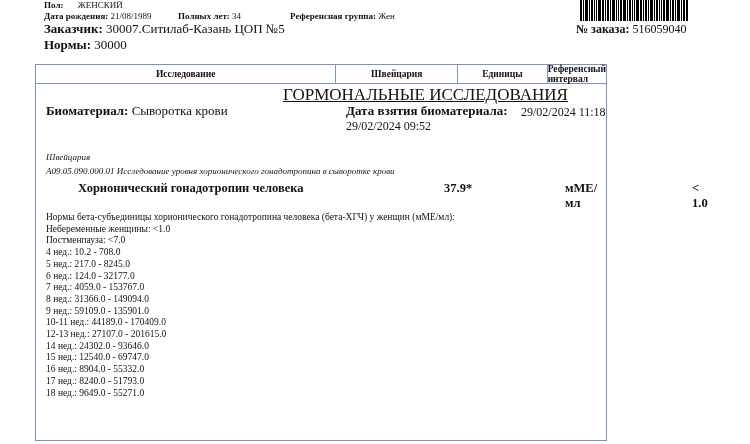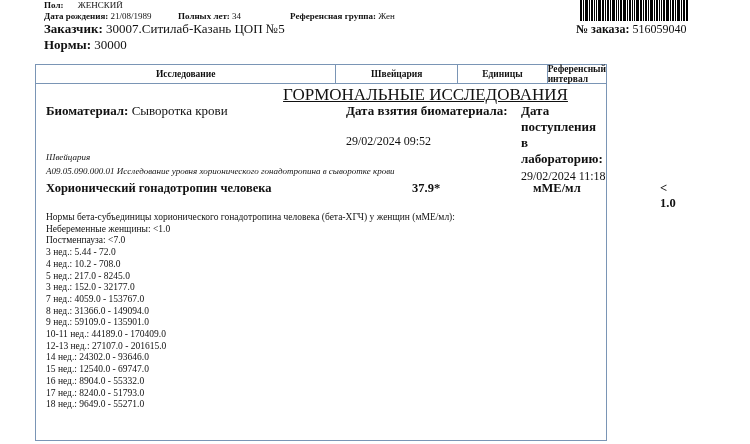--- a/index.html
+++ b/index.html
@@ -10,21 +10,21 @@
   .barcode { position:absolute; left:580px; top:0; width:140px; height:21px; display:flex; align-items:stretch; }
   .barcode span { display:block; height:100%; background:#000; margin-right:1px; }
   .order { position:absolute; left:576px; top:22px; font-size:12px; }
   .tbl { position:absolute; left:35px; top:64px; width:572px; height:377px; border:1px solid #7a95b5; box-sizing:border-box; }
   .thead { position:absolute; left:0; top:0; right:0; height:18px; border-bottom:1px solid #7a95b5; display:flex; font-size:9.5px; font-weight:bold; }
   .thead div { display:flex; align-items:center; justify-content:center; border-right:1px solid #7a95b5; box-sizing:border-box; }
   .thead div:last-child { border-right:none; }
   .section { position:absolute; left:4px; right:0; top:20px; text-align:center; font-size:17px; text-decoration:underline; padding-left:205px; box-sizing:border-box; }
   .bio { position:absolute; font-size:13px; }
   .note { position:absolute; left:10px; font-size:9px; font-style:italic; }
-  .res-row { position:absolute; top:116px; font-size:12.5px; font-weight:bold; }
+  .res-row { position:absolute; top:116px; font-size:12.5px; font-weight:bold;margin-left:32px; }
   .norms { position:absolute; left:10px; top:147px; font-size:9.5px; line-height:11.7px; }
 </style>
 </head>
 <body>
 
 <div class="hdr-small" style="left:44px;top:0px;">
   <span class="b">Пол:</span>
   <span style="margin-left:12px">ЖЕНСКИЙ</span>
 </div>
 <div class="hdr-small" style="left:44px;top:11px;">
@@ -104,43 +104,41 @@
   </div>
 
   <div class="section">ГОРМОНАЛЬНЫЕ ИССЛЕДОВАНИЯ</div>
 
   <div class="bio" style="left:10px;top:38px;">
     <span class="b">Биоматериал:</span>
     <span>Сыворотка крови</span>
   </div>
   <div class="bio" style="left:310px;top:38px;">
     <div class="b">Дата взятия биоматериала:</div>
-    <div style="font-size:12px;margin-top:15px">29/02/2024 09:52</div>
+    <div style="font-size:12px;margin-top:0">29/02/2024 09:52</div>
   </div>
   <div class="bio" style="left:485px;top:38px;">
-    <div class="b">Дата поступления в лабораторию:</div>
     <div style="font-size:12px;margin-top:2px">29/02/2024 11:18</div>
   </div>
 
   <div class="note" style="top:87px;">Швейцария</div>
   <div class="note" style="top:101px;">A09.05.090.000.01   Исследование уровня хорионического гонадотропина в сыворотке крови</div>
 
   <div class="res-row" style="left:10px;">Хорионический гонадотропин человека</div>
   <div class="res-row" style="left:376px;">37.9*</div>
   <div class="res-row" style="left:497px;">мМЕ/мл</div>
   <div class="res-row" style="left:624px;">&lt; 1.0</div>
 
   <div class="norms">
     <div>Нормы бета-субъединицы хорионического гонадотропина человека (бета-ХГЧ) у женщин (мМЕ/мл):</div>
     <div>Небеременные женщины: &lt;1.0</div>
     <div>Постменпауза: &lt;7.0</div>
-    <div>3 нед.: 5.44 - 72.0</div>
     <div>4 нед.: 10.2 - 708.0</div>
     <div>5 нед.: 217.0 - 8245.0</div>
-    <div>3 нед.: 152.0 - 32177.0</div>
+    <div>6 нед.: 124.0 - 32177.0</div>
     <div>7 нед.: 4059.0 - 153767.0</div>
     <div>8 нед.: 31366.0 - 149094.0</div>
     <div>9 нед.: 59109.0 - 135901.0</div>
     <div>10-11 нед.: 44189.0 - 170409.0</div>
     <div>12-13 нед.: 27107.0 - 201615.0</div>
     <div>14 нед.: 24302.0 - 93646.0</div>
     <div>15 нед.: 12540.0 - 69747.0</div>
     <div>16 нед.: 8904.0 - 55332.0</div>
     <div>17 нед.: 8240.0 - 51793.0</div>
     <div>18 нед.: 9649.0 - 55271.0</div>

